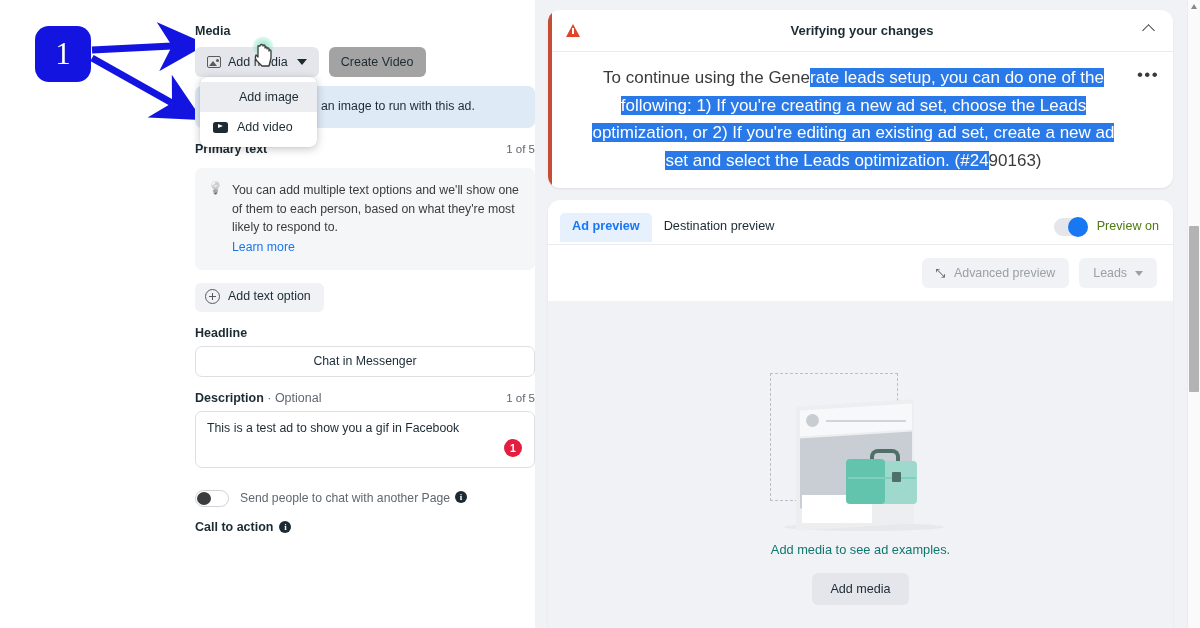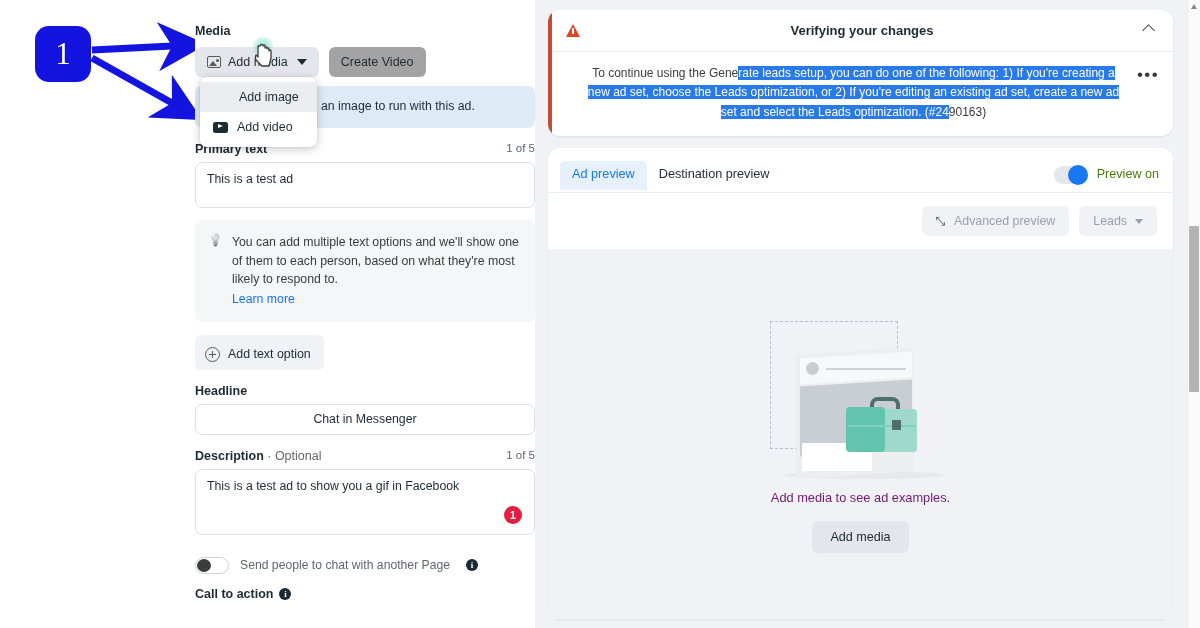--- a/index.html
+++ b/index.html
@@ -78,50 +78,50 @@
     width: 15px; height: 11px; background: #1c2b33; border-radius: 2.5px;
     position: relative; flex: none;
   }
   .vid-icon::after {
     content: ""; position: absolute; left: 5px; top: 2.8px;
     width: 0; height: 0; border-top: 2.8px solid transparent;
     border-bottom: 2.8px solid transparent; border-left: 5px solid #ffffff;
   }
   .dd-spacer { width: 17px; flex: none; }
 
-  .row-head { display: flex; justify-content: space-between; align-items: flex-start; margin-top: 14px; }
+  .row-head { display: flex; justify-content: space-between; align-items: center; margin-top: 14px; }
   .counter { font-size: 11.5px; color: #606770; }
   .optional { font-weight: normal; color: #606770; }
 
   .field {
     margin-top: 6px; border: 1px solid #dddfe2; border-radius: 7px;
     background: #ffffff; padding: 9px 11px; font-size: 12.3px; color: #1c2b33;
   }
   .field.tall { height: 46px; }
-  .field.desc { height: 66px; position: relative; }
+  .field.desc { height: 57px; position: relative; }
   .field.single { height: 31px; padding: 7px 11px; display: flex; align-items: center; justify-content: center; }
 
   .badge-red {
     position: absolute; right: 12px; bottom: 10px;
     width: 18px; height: 18px; border-radius: 50%;
     background: #e41e3f; color: #ffffff; font-size: 10.5px;
     display: flex; align-items: center; justify-content: center; font-weight: bold;
   }
 
   .tip {
     margin-top: 12px; background: #f5f6f7; border-radius: 7px;
     padding: 13px 14px 13px 13px; display: flex; gap: 9px;
   }
   .bulb { font-size: 12px; line-height: 1.3; flex: none; filter: grayscale(1); }
   .tip-text { font-size: 12.3px; color: #3a3b3c; line-height: 1.52; }
   .link { color: #1877f2; display: inline-block; margin-top: 1px; cursor: pointer; }
 
   .plus-btn {
     margin-top: 13px; display: inline-flex; align-items: center; gap: 8px;
-    background: #f0f2f5; border-radius: 6px; padding: 12px 13px 8px 10px;
+    background: #f0f2f5; border-radius: 6px; padding: 6px 13px 8px 10px;
     font-size: 12.4px; color: #1c2b33; cursor: pointer;
   }
   .plus-circle {
     width: 15px; height: 15px; border-radius: 50%; border: 1.3px solid #5a5a5a;
     position: relative; flex: none;
   }
   .plus-circle::before, .plus-circle::after {
     content: ""; position: absolute; background: #5a5a5a;
   }
   .plus-circle::before { left: 3px; top: 6px; width: 7px; height: 1.3px; }
@@ -129,21 +129,21 @@
 
   .toggle-row { display: flex; align-items: center; gap: 11px; margin-top: 22px; }
   .toggle {
     width: 34px; height: 17px; border-radius: 10px;
     border: 1px solid #cfd2d6; background: #ffffff; position: relative; flex: none; cursor: pointer;
   }
   .toggle .knob {
     position: absolute; left: 1px; top: 1px; width: 14px; height: 13px;
     border-radius: 50%; background: #3b3c3d;
   }
-  .toggle-label { font-size: 12.2px; color: #606770; display: flex; align-items: center; gap: 16px; }
+  .toggle-label { font-size: 12.2px; color: #606770; display: flex; align-items: flex-start; gap: 5px; }
   .info-dot {
     width: 12px; height: 12px; border-radius: 50%; background: #1c2b33;
     color: #ffffff; font-size: 9px; font-weight: bold;
     display: inline-flex; align-items: center; justify-content: center;
     font-family: "Liberation Serif", serif; flex: none;
   }
   .cta-label { display: flex; align-items: center; gap: 6px; margin-top: 13px; }
 
   
   .right-col {
@@ -171,33 +171,33 @@
   .warn-tri::after {
     content: ""; position: absolute; left: -0.9px; top: 4px;
     width: 1.8px; height: 6px; background: #ffffff;
   }
   .alert-title { font-size: 13px; font-weight: bold; color: #1c2b33; flex: 1; }
   .chev-up {
     width: 9px; height: 9px; border-left: 1.7px solid #444; border-top: 1.7px solid #444;
     transform: rotate(45deg); margin-right: 4px; cursor: pointer; flex: none;
   }
   .alert-body { display: flex; padding: 12px 14px 14px 18px; gap: 10px; }
-  .alert-text { font-size: 12px; color: #3a3b3c; line-height: 1.62; flex: 1; margin-left: 14px; }
+  .alert-text { font-size: 17px; color: #3a3b3c; line-height: 1.62; flex: 1; margin-left: 14px; }
   .hl-blue { background: #2979e8; color: #ffffff; }
   .dots { color: #3a3b3c; font-size: 17px; letter-spacing: 1.4px; line-height: 1; padding-top: 2px; cursor: pointer; flex: none; }
 
   .preview-card { margin-top: 12px; box-shadow: 0 1px 2px rgba(0,0,0,.08); }
   .tabs-row {
     display: flex; align-items: center; padding: 10px 14px 0 12px;
     border-bottom: 1px solid #e9ebee; position: relative; height: 45px;
   }
   .tab {
     font-size: 12.7px; padding: 6px 12px 9px 12px; color: #1c2b33; cursor: pointer; border-radius: 5px 5px 0 0;
   }
-  .tab.active { color: #1877f2; font-weight: normal; background: #e7f0fd; }
+  .tab.active { color: #1877f2; font-weight: bold; background: #e7f0fd; }
   .tabs-spacer { flex: 1; }
   .toggle-on {
     width: 34px; height: 18px; border-radius: 10px; background: #e4e6eb;
     position: relative; flex: none; cursor: pointer; margin-right: 9px;
   }
   .toggle-on .knob2 {
     position: absolute; right: 0; top: -1px; width: 20px; height: 20px;
     border-radius: 50%; background: #1877f2;
   }
   .preview-on-lbl { font-size: 12.6px; color: #4d7c0f; padding-bottom: 2px; }
@@ -263,21 +263,21 @@
     position: absolute; left: 80px; top: 92px; width: 39px; height: 45px;
     background: #63c4ae; border-radius: 4px;
   }
   .tbox-line {
     position: absolute; left: 82px; top: 110px; width: 68px; height: 1.4px; background: #7fcfbd;
   }
   .tbox-latch {
     position: absolute; left: 126px; top: 105px; width: 9px; height: 10px;
     background: #4f6f69; border-radius: 1px;
   }
-  .pv-caption { font-size: 12.8px; color: #701a75; }
+  .pv-caption { font-size: 12.8px; color: #0f766e; }
   .pv-btn {
     margin-top: 16px; background: #e4e6eb; border-radius: 6px;
     padding: 9px 18px; font-size: 12.6px; color: #1c2b33; cursor: pointer;
   }
 
   
   .sb-outer {
     position: absolute; right: 0; top: 0; width: 13px; height: 628px; background: #fafafa;
     border-left: 1px solid #ececec; z-index: 70;
   }
@@ -346,23 +346,20 @@
       </div>
       <div class="dd-item">
         <span class="vid-icon"></span>
         <span>Add video</span>
       </div>
     </div>
 
     <div class="row-head">
       <span class="sec-label">Primary text</span>
       <span class="counter">1 of 5</span>
-    </div>
-    <div class="field tall">
-      <span>This is a test ad</span>
     </div>
 
     <div class="tip">
       <span class="bulb">💡</span>
       <div class="tip-text">
         <span>You can add multiple text options and we'll show one of them to each person, based on what they're most likely to respond to.</span>
         <br>
         <span class="link">Learn more</span>
       </div>
     </div>

